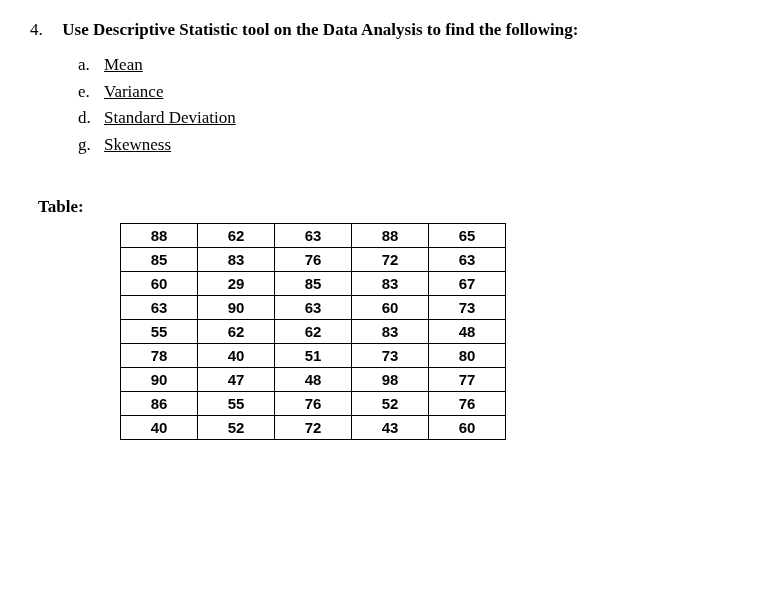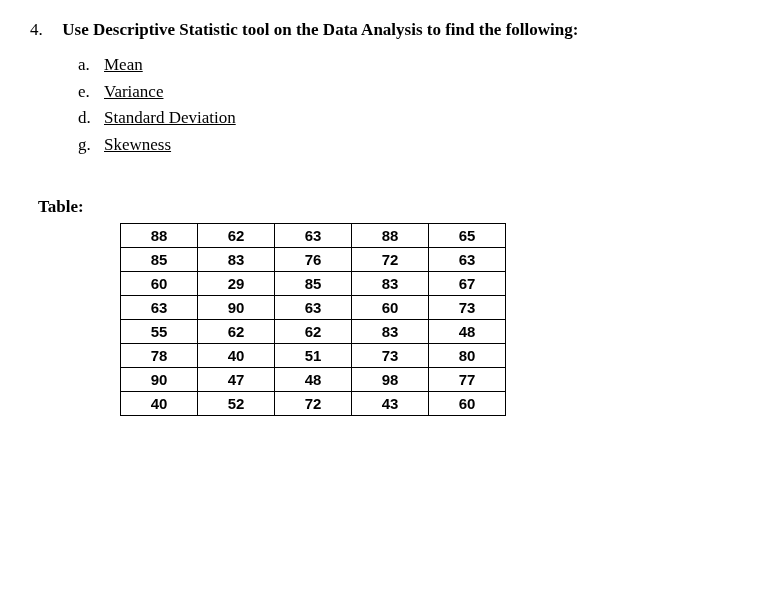--- a/index.html
+++ b/index.html
@@ -121,20 +121,27 @@
         <td>80</td>
       </tr>
       <tr>
         <td>90</td>
         <td>47</td>
         <td>48</td>
         <td>98</td>
         <td>77</td>
       </tr>
       <tr>
+        <td>86</td>
+        <td>55</td>
+        <td>76</td>
+        <td>52</td>
+        <td>76</td>
+      </tr>
+      <tr>
         <td>40</td>
         <td>52</td>
         <td>72</td>
         <td>43</td>
         <td>60</td>
       </tr>
     </tbody>
 </table>
 
 </body></html>

